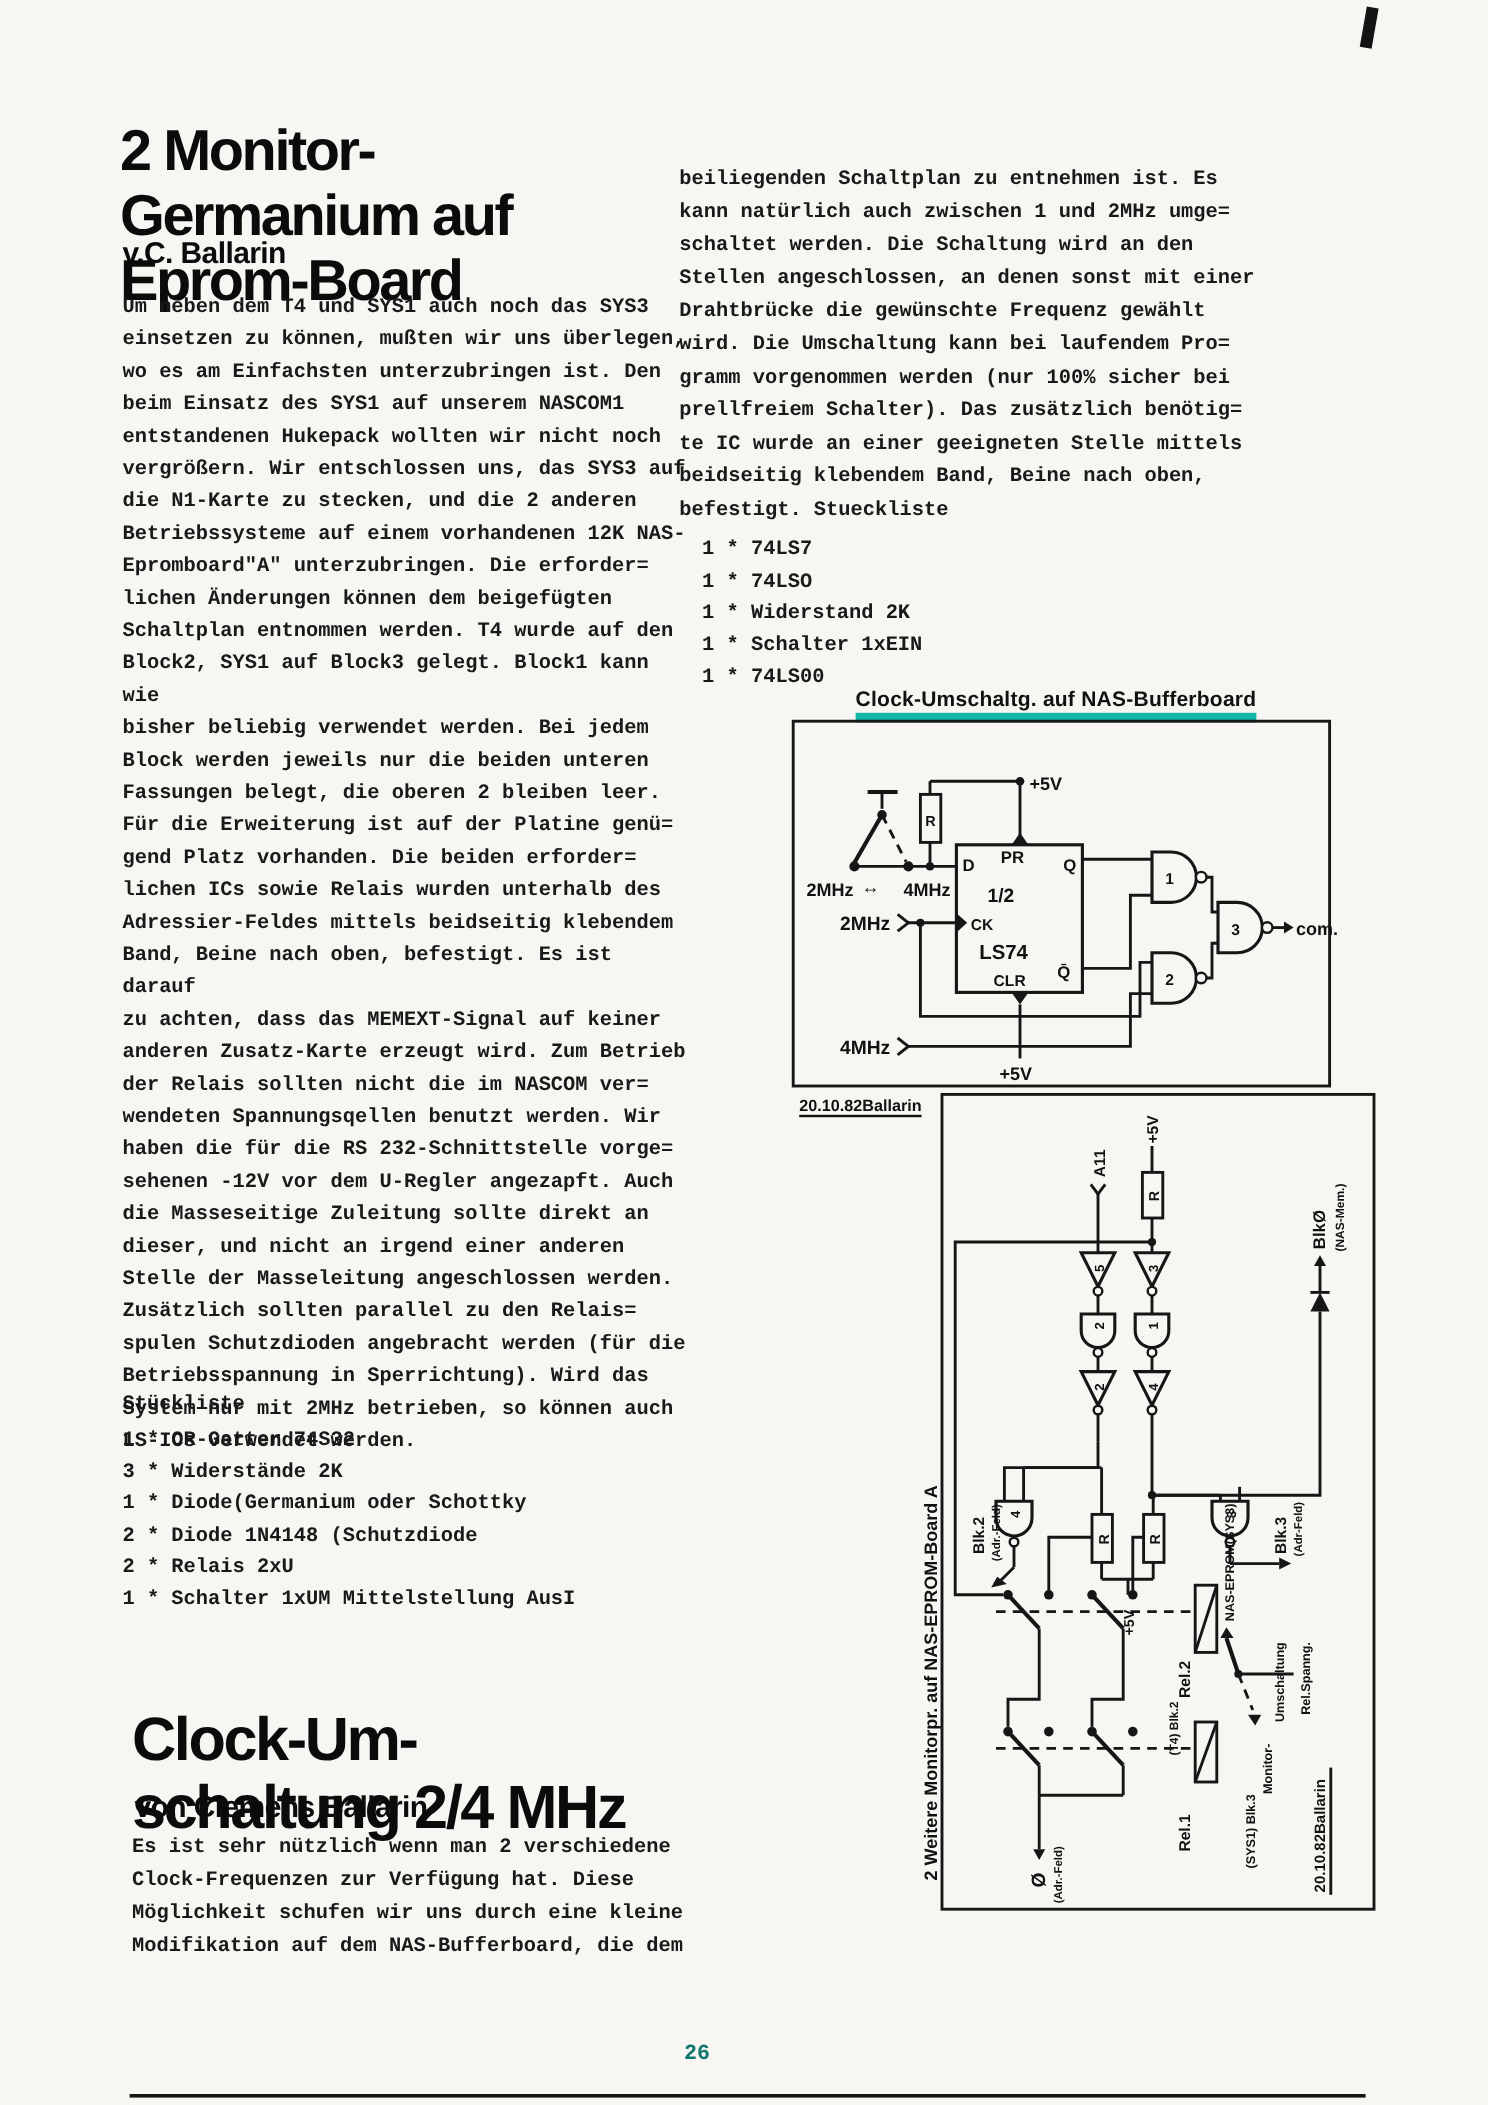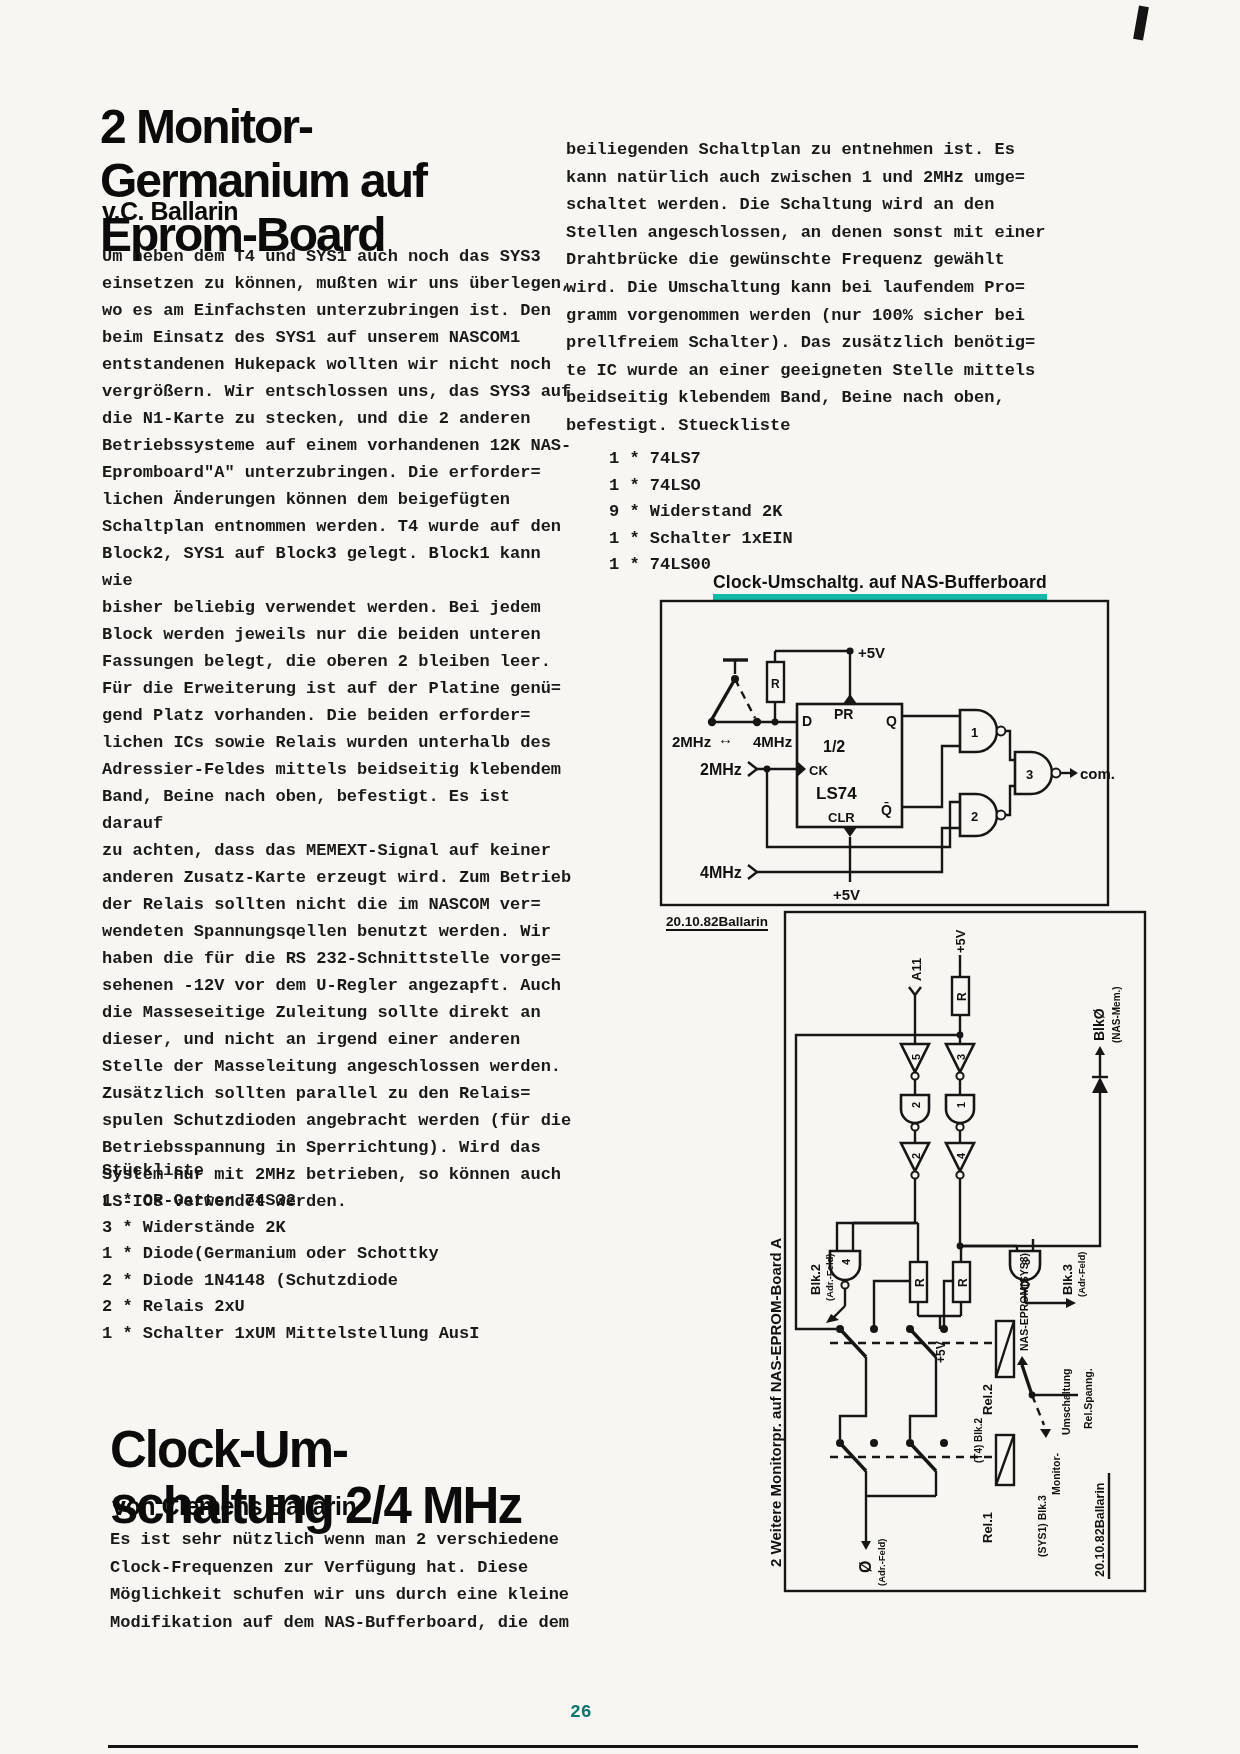--- a/index.html
+++ b/index.html
@@ -100,24 +100,24 @@
 kann natürlich auch zwischen 1 und 2MHz umge=
 schaltet werden. Die Schaltung wird an den
 Stellen angeschlossen, an denen sonst mit einer
 Drahtbrücke die gewünschte Frequenz gewählt
 wird. Die Umschaltung kann bei laufendem Pro=
 gramm vorgenommen werden (nur 100% sicher bei
 prellfreiem Schalter). Das zusätzlich benötig=
 te IC wurde an einer geeigneten Stelle mittels
 beidseitig klebendem Band, Beine nach oben,
 befestigt.  Stueckliste</div>
-<div class="abs plist" style="left:585px;top:446px;margin-left:24px;">
+<div class="abs plist" style="left:585px;top:446px;">
     <div class="li">1 * 74LS7</div>
     <div class="li">1 * 74LSO</div>
-    <div class="li">9 * Widerstand 2K</div>
+    <div class="li">1 * Widerstand 2K</div>
     <div class="li">1 * Schalter 1xEIN</div>
     <div class="li">1 * 74LS00</div>
   </div>
 
 <div class="abs diagtitle" style="left:713px;top:572px;">Clock-Umschaltg. auf NAS-Bufferboard</div>
 <div class="abs caption" style="left:666px;top:914px;">20.10.82Ballarin</div>
 
 <svg style="left:660px;top:600px;" width="450" height="307" viewBox="0 0 450 307">
   <rect x="1" y="1" width="447" height="304" class="w"></rect>
 

